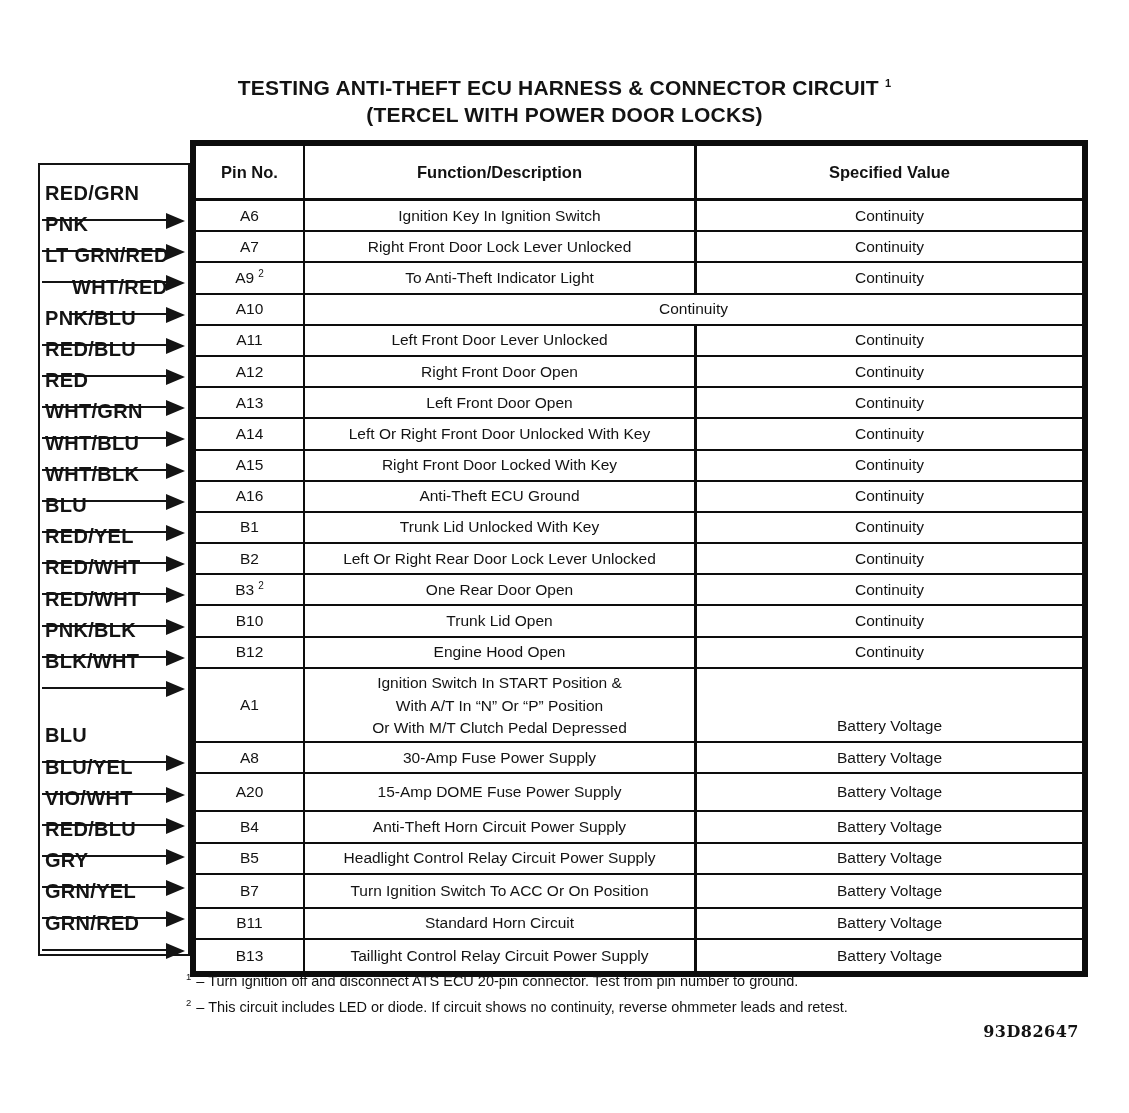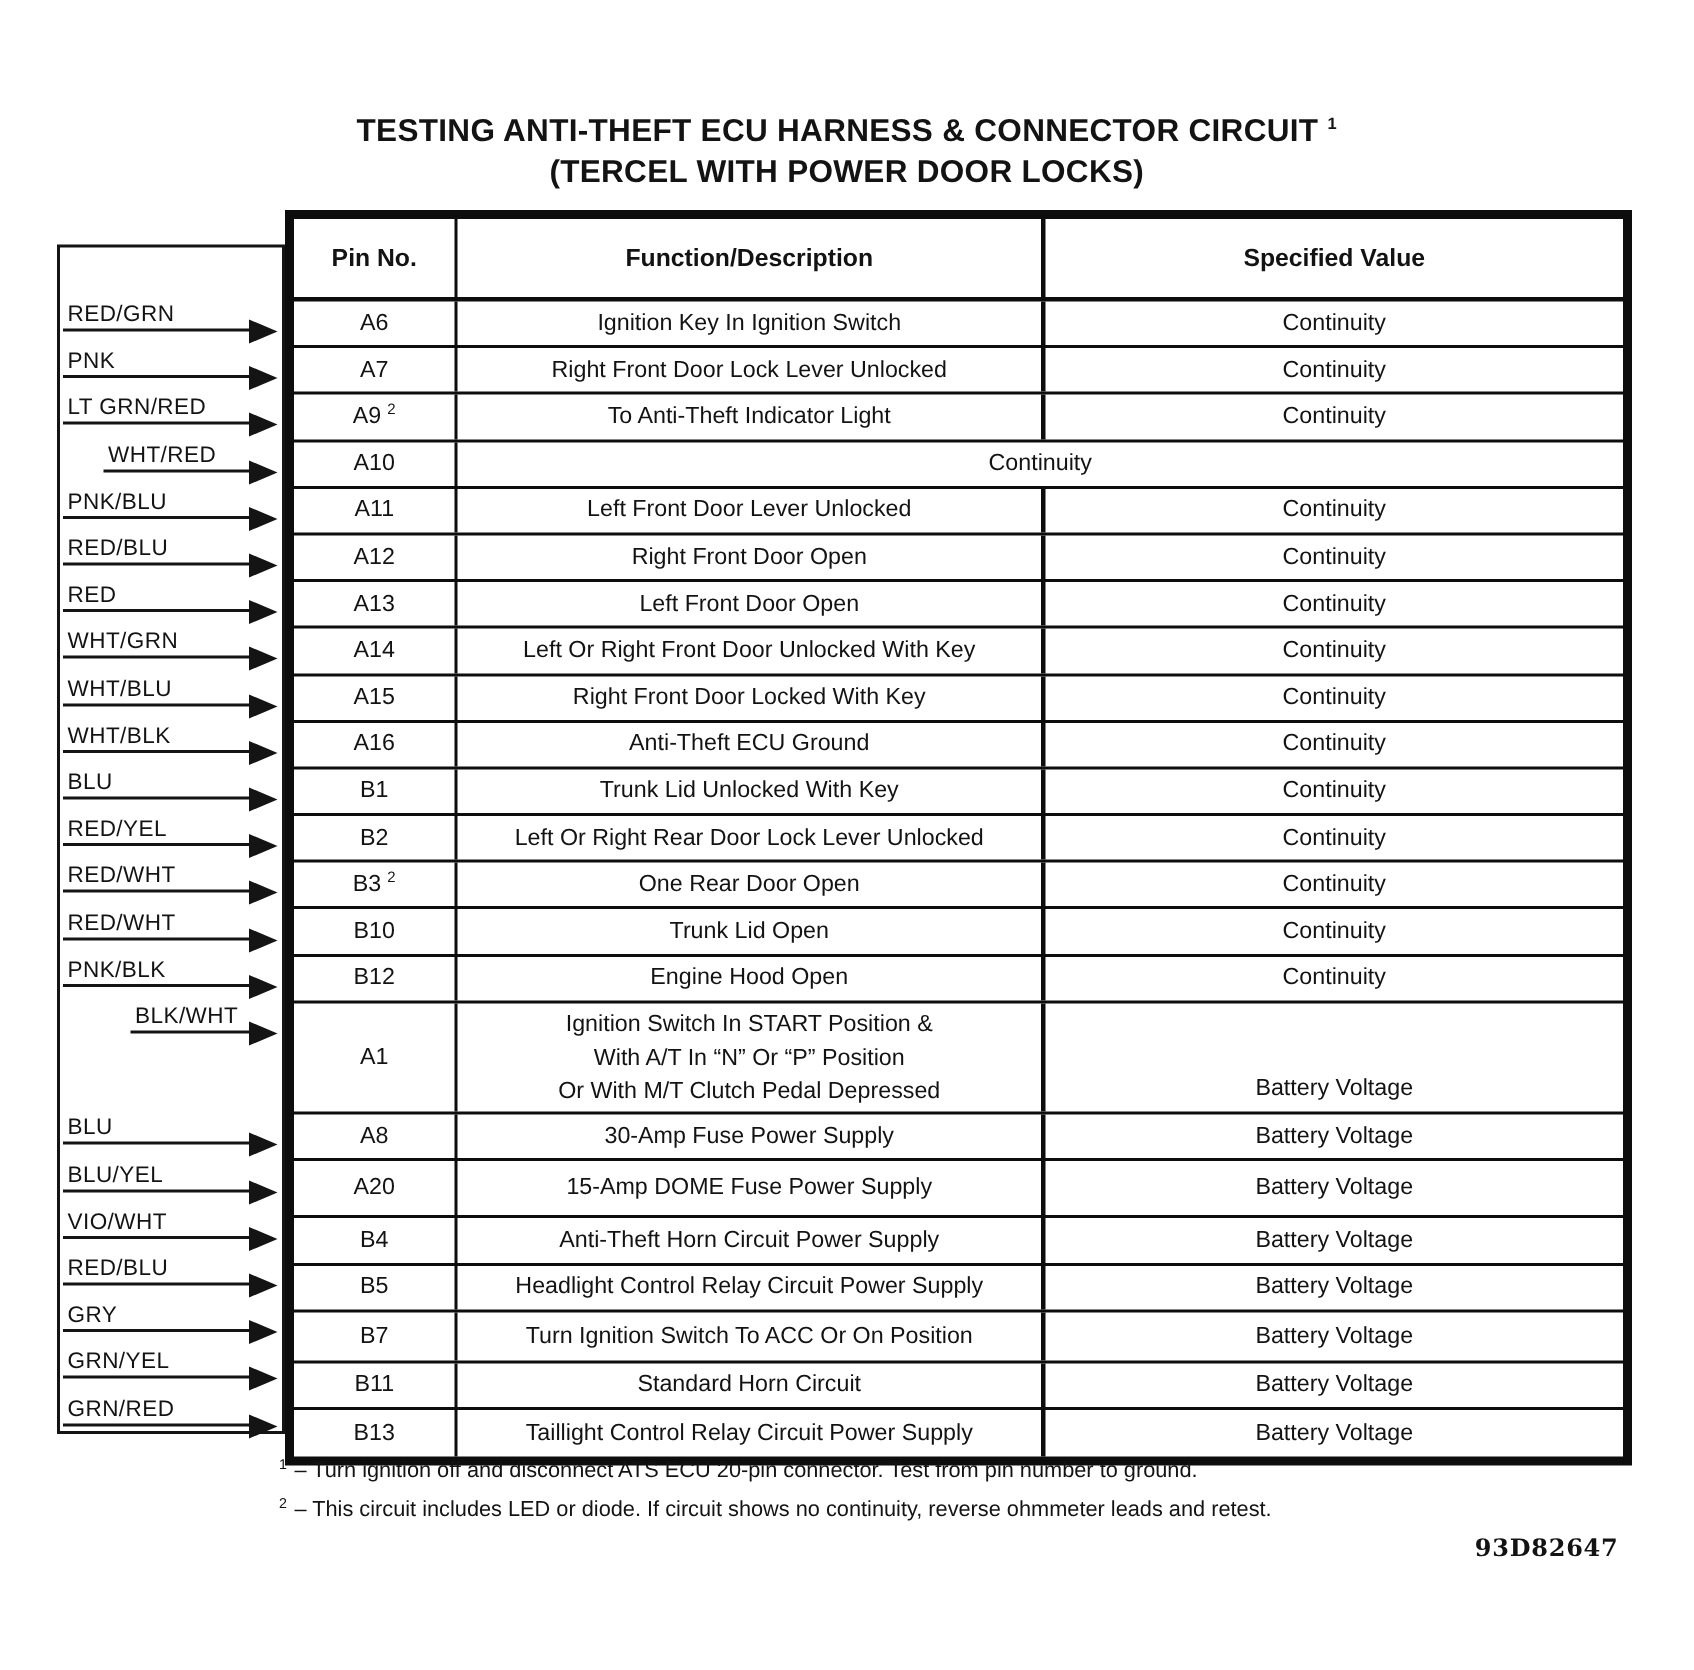--- a/index.html
+++ b/index.html
@@ -9,22 +9,22 @@
   }
   
   .title { position:absolute; top:70px; left:0; width:100%; text-align:center;
            font-weight:bold; font-size:21px; line-height:27px; letter-spacing:0.2px; }
   .title sup { font-size:11px; font-weight:bold; }
   
   .wire-panel { position:absolute; left:38px; top:163px; width:152px; height:793px;
                 border:2px solid #141414; box-sizing:border-box; }
   .wire { position:absolute; left:2px; right:22px; height:20px;
           border-bottom:2px solid #141414; }
-  .wlabel { position:absolute; left:3px; bottom:0; line-height:19px; font-size:15px;
-            white-space:nowrap; letter-spacing:0.3px; }
+  .wlabel { position:absolute; left:3px; bottom:16px; line-height:19px; font-size:20px;
+            white-space:nowrap; letter-spacing:0.3px;font-weight:bold; }
   .warrow { position:absolute; right:3px; width:0; height:0;
             border-left:19px solid #141414; border-top:8px solid transparent;
             border-bottom:8px solid transparent; }
   
   .ecu-table { position:absolute; left:190px; top:140px; width:898px;
                border:6px solid #0d0d0d; box-sizing:border-box; background:#fff; }
   .thead { display:flex; height:55px; border-bottom:3px solid #0d0d0d; box-sizing:border-box; }
   .th { display:flex; align-items:center; justify-content:center;
         font-weight:bold; font-size:16.5px; box-sizing:border-box; }
   .th.pin, .td.pin { width:109px; flex:none; border-right:2px solid #0d0d0d; }
@@ -110,21 +110,21 @@
       </div>
       <span class="warrow" style="top: 422.4px;"></span>
       <div class="wire" style="top: 439.6px;">
         <span class="wlabel">RED/WHT</span>
       </div>
       <span class="warrow" style="top: 453.6px;"></span>
       <div class="wire" style="top: 470.8px;">
         <span class="wlabel">PNK/BLK</span>
       </div>
       <span class="warrow" style="top: 484.8px;"></span>
-      <div class="wire" style="top: 502px; margin-left: 45px;">
+      <div class="wire" style="top: 502px;">
         <span class="wlabel">BLK/WHT</span>
       </div>
       <span class="warrow" style="top: 516px;"></span>
       <div class="wire" style="top: 576.4px;">
         <span class="wlabel">BLU</span>
       </div>
       <span class="warrow" style="top: 590.4px;"></span>
       <div class="wire" style="top: 607.6px;">
         <span class="wlabel">BLU/YEL</span>
       </div>

